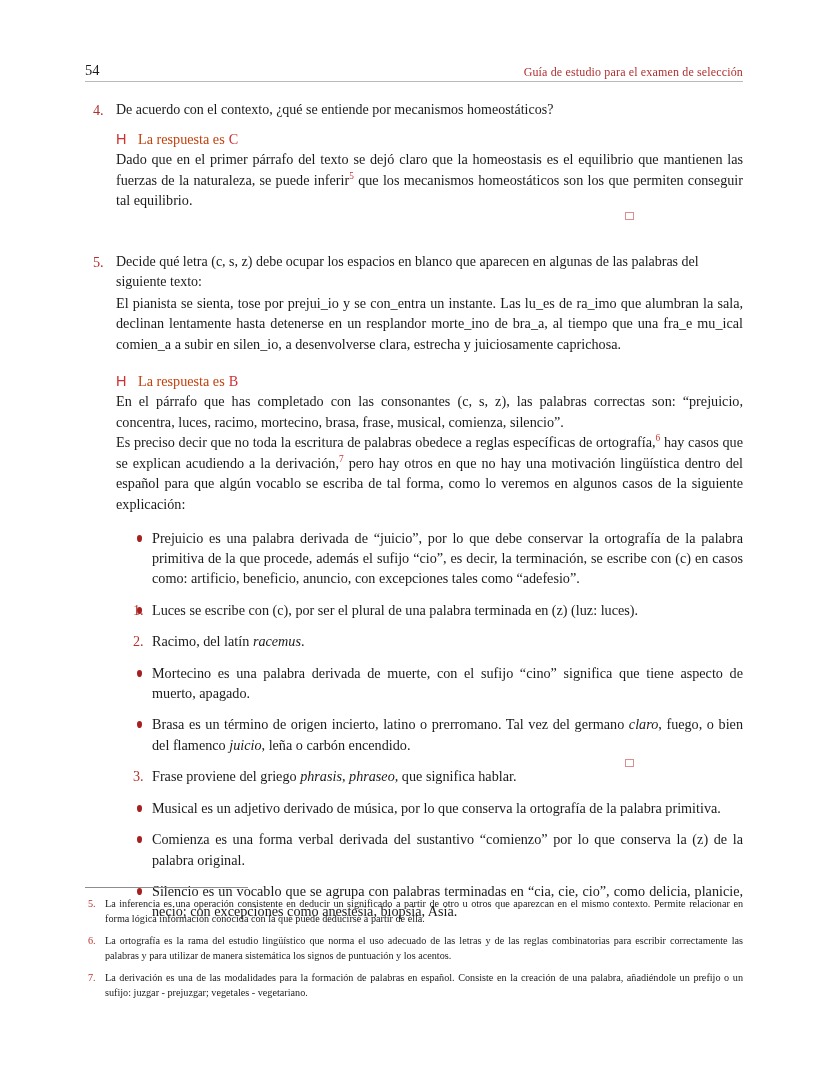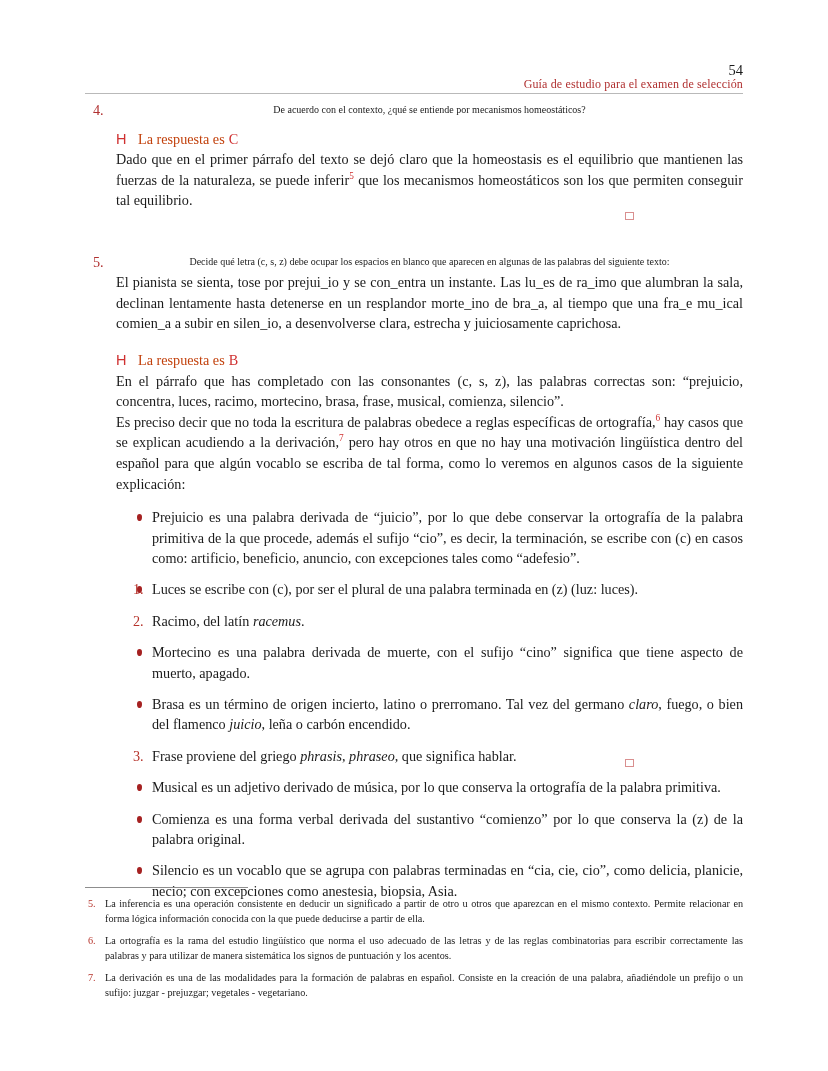--- a/index.html
+++ b/index.html
@@ -27,21 +27,20 @@
   .runhead {
     position: absolute;
     left: 85px;
     top: 63px;
     width: 658px;
     display: flex;
     align-items: flex-end;
     justify-content: space-between;
     border-bottom: 1.1px solid #b9b9b9;
     padding-bottom: 3px;
-    flex-direction: column;
   }
   .folio {
     font-size: 14.5px;
     line-height: 1;
     color: #1a1a1a;
   }
   .runhead-title {
     font-size: 12px;
     line-height: 1;
     color: #b03030;
@@ -63,23 +62,23 @@
   }
   .qnum {
     position: absolute;
     left: 8px;
     top: 0;
     color: #b03030;
     font-size: 14.2px;
     line-height: 20.5px;
   }
   .qtext {
-    font-size: 10px;
+    font-size: 14px;
     line-height: 20.5px;
-    text-align: center;
+    text-align: left;
   }
 
   .answer-line {
     padding-left: 31px;
     margin-top: 8px;
     font-size: 14.2px;
     line-height: 20.5px;
     display: flex;
     align-items: baseline;
   }

